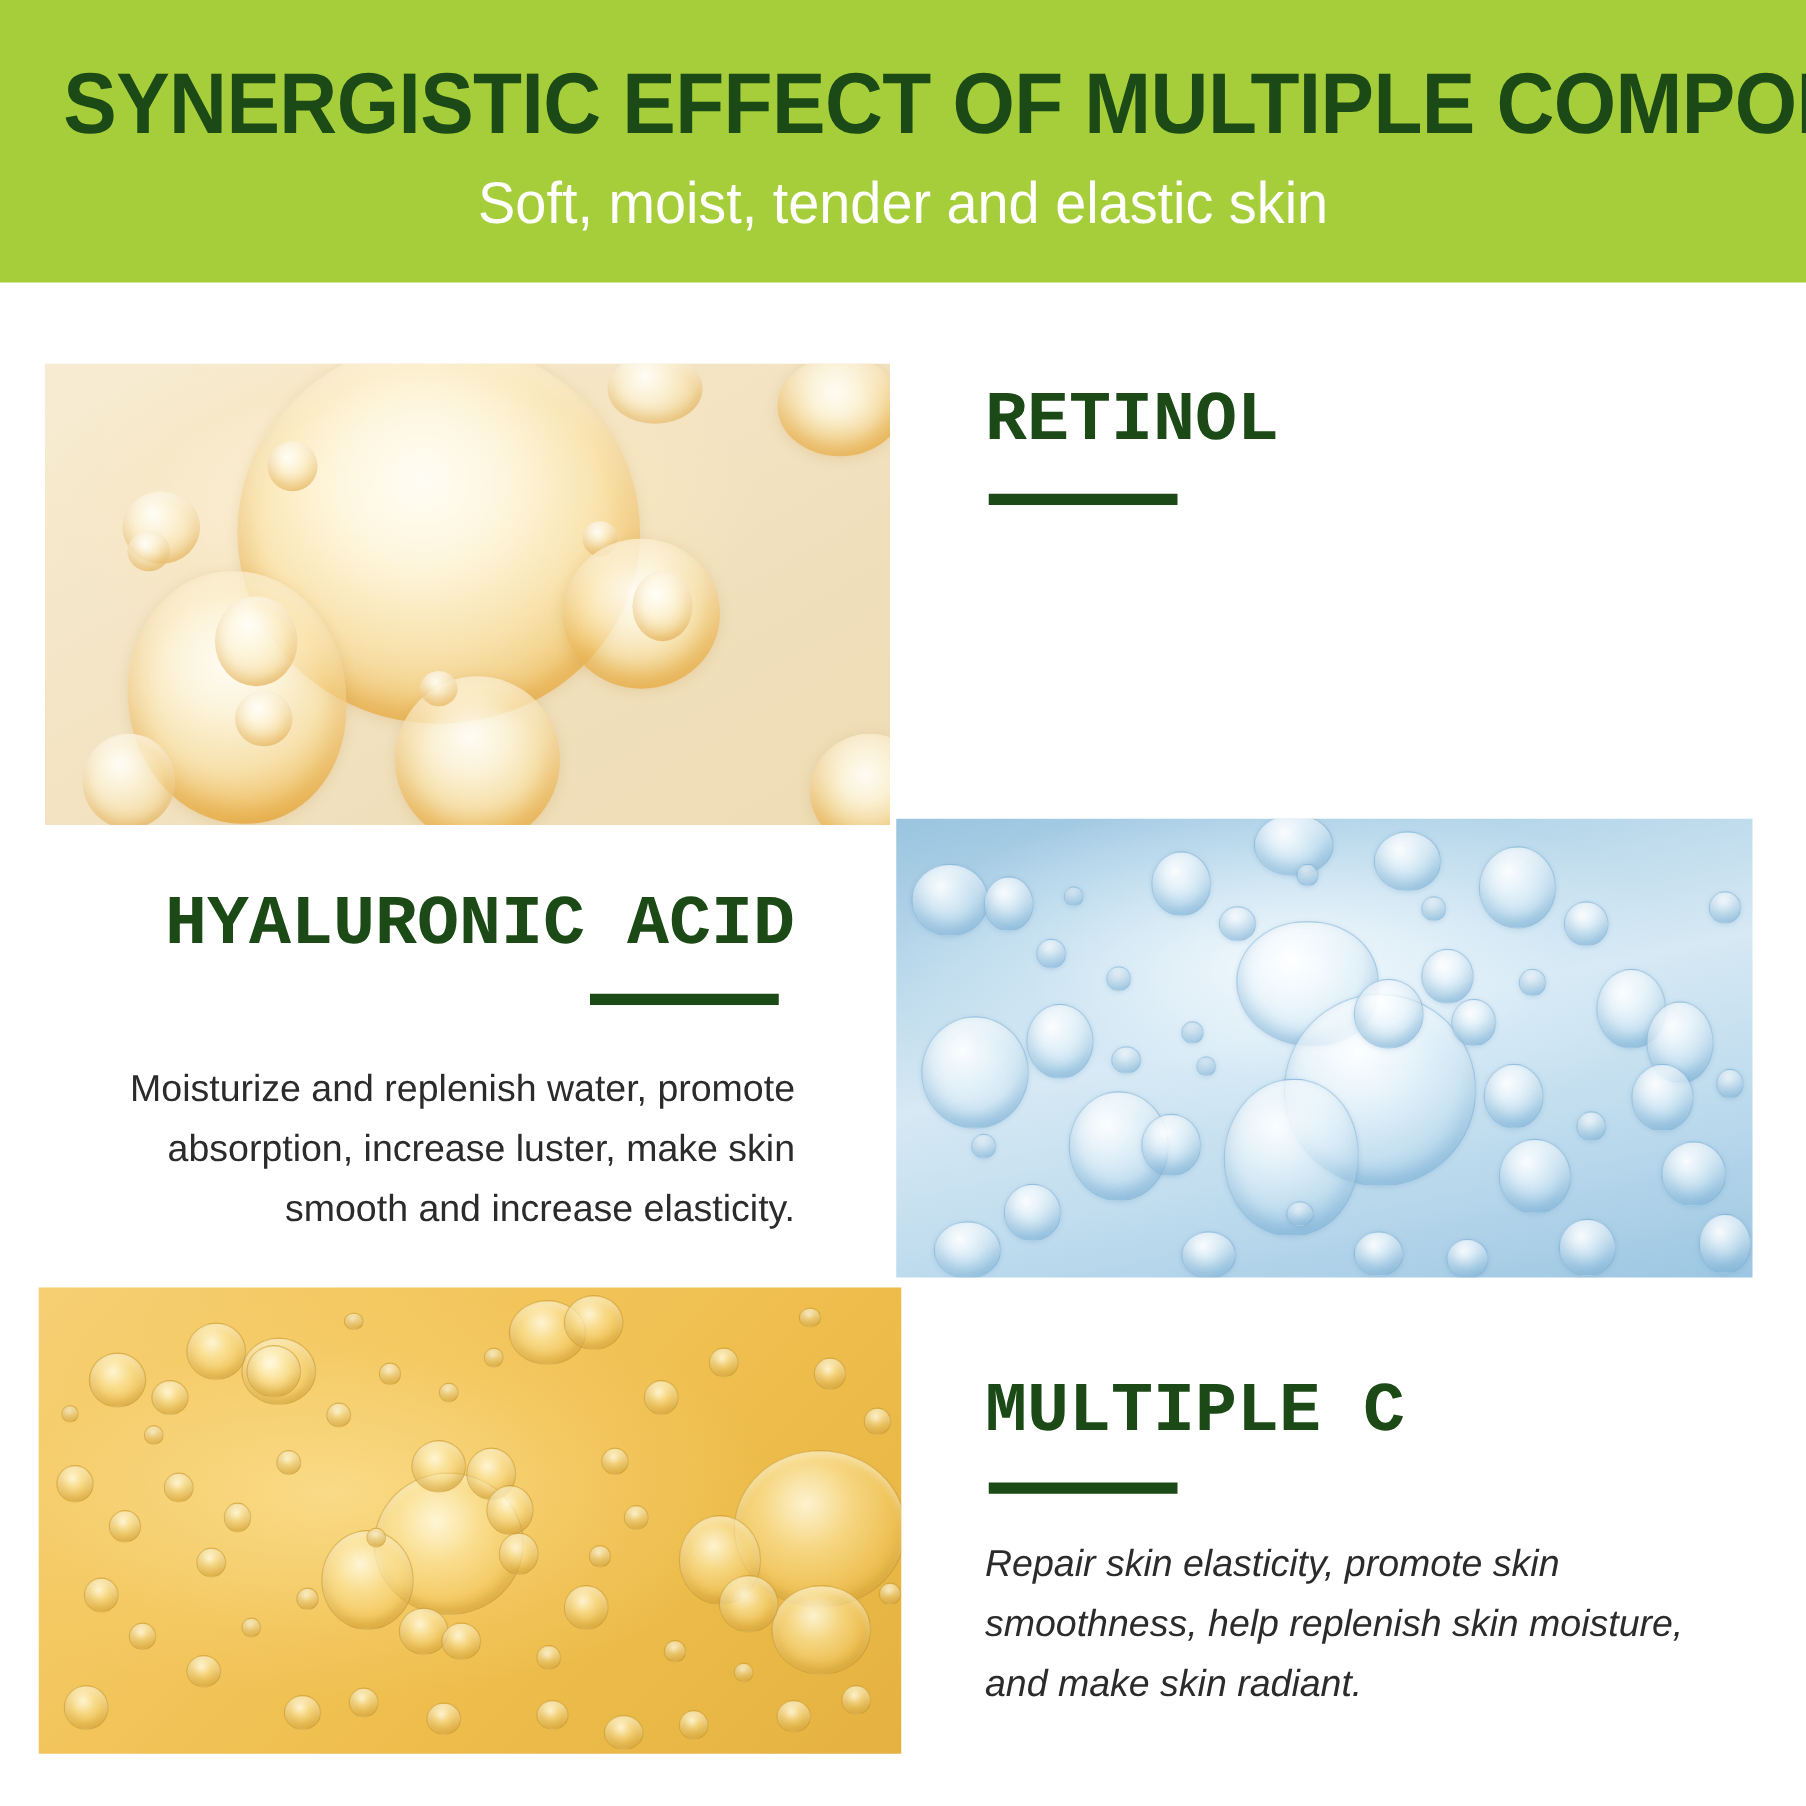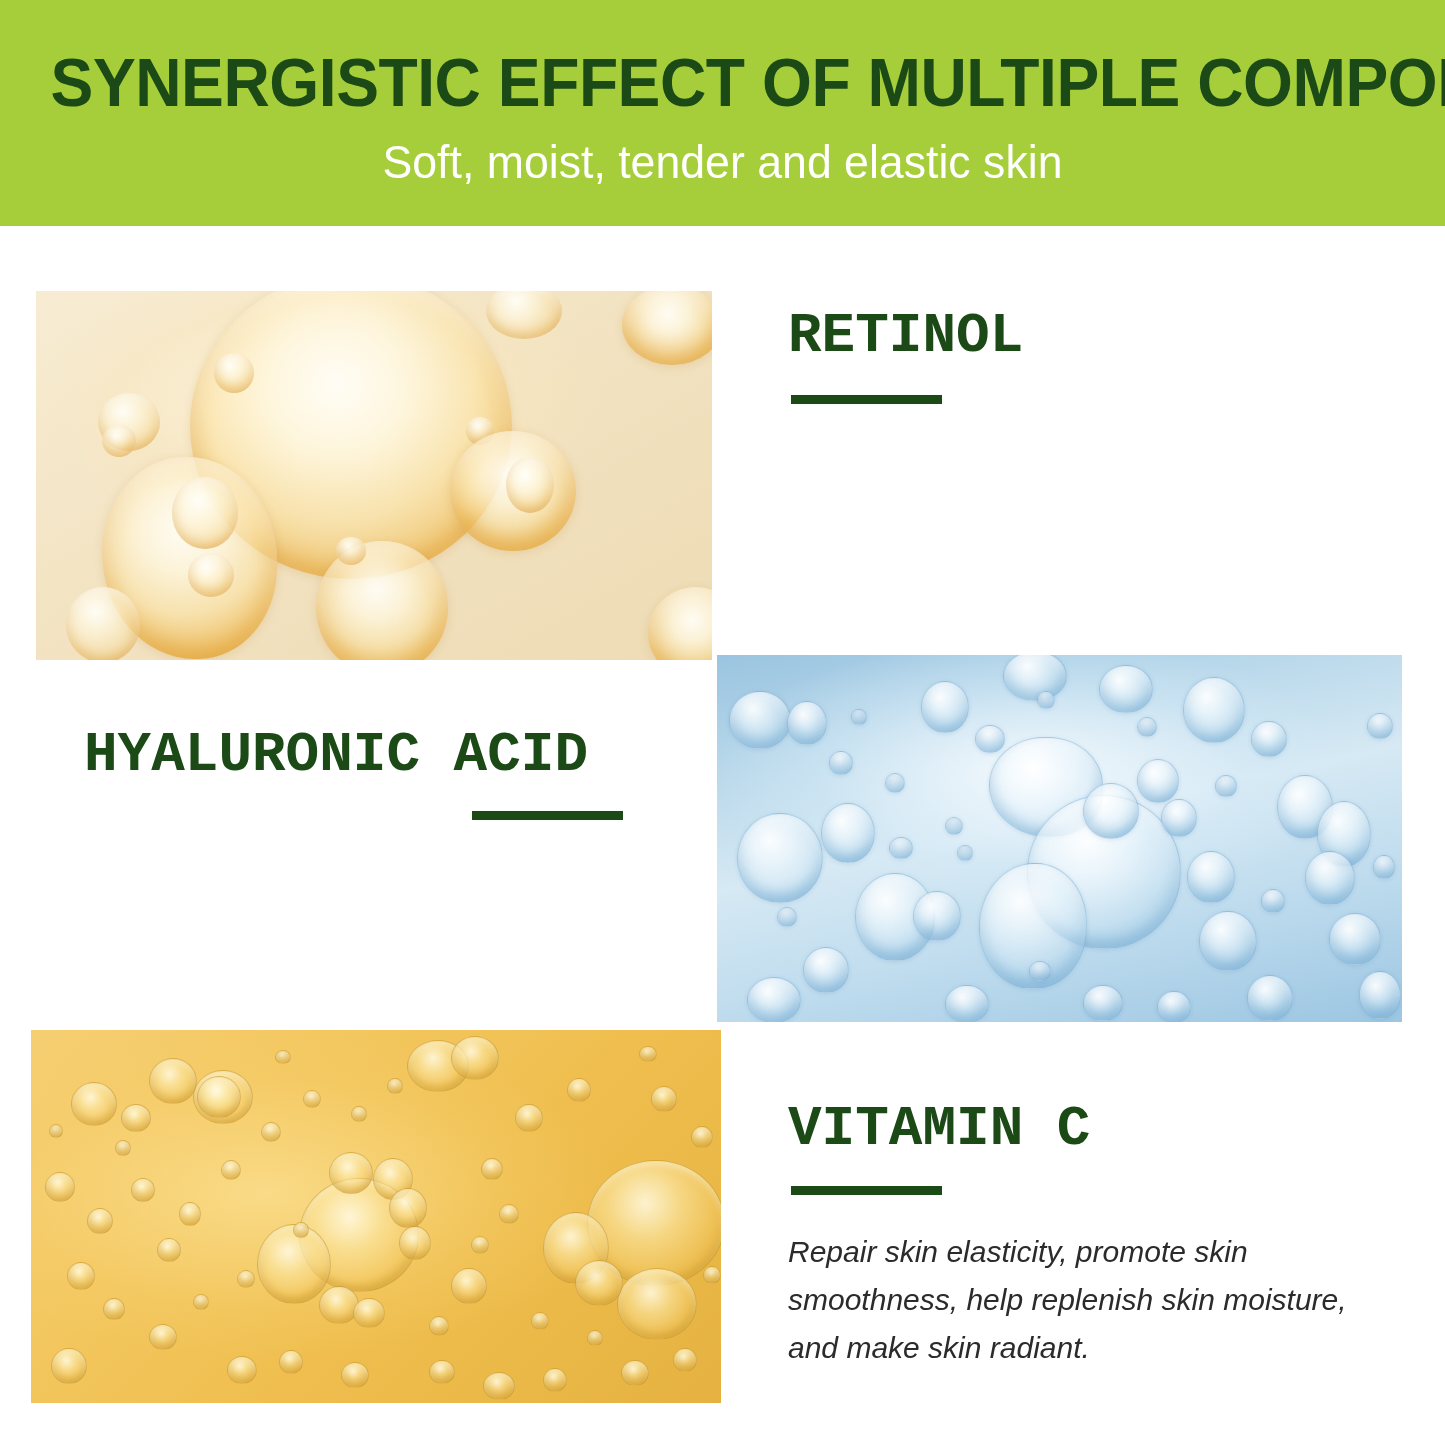--- a/index.html
+++ b/index.html
@@ -147,21 +147,21 @@
     font-weight: 400;
     margin: 0;
   }
 
   
   .block-retinol { left: 788px; top: 305px; width: 600px; text-align: left; }
   .block-retinol .rule { margin: 28px 0 0 3px; }
   .block-retinol .sec-body { margin-top: 48px; }
 
   
-  .block-ha { left: 36px; top: 724px; width: 600px; text-align: center; }
+  .block-ha { left: 36px; top: 708px; width: 600px; text-align: right; }
   .block-ha .rule { margin: 25px 13px 0 auto; }
   .block-ha .sec-body { margin-top: 44px; }
 
   
   .block-vc { left: 788px; top: 1098px; width: 600px; text-align: left; }
   .block-vc .rule { margin: 26px 0 0 3px; }
   .block-vc .sec-body { margin-top: 33px; font-style: italic; }
 </style>
 </head>
 <body>
@@ -191,20 +191,21 @@
 </div>
 
 <div class="text-block block-retinol">
   <div class="sec-heading">RETINOL</div>
   <div class="rule"></div>
 </div>
 
 <div class="text-block block-ha">
   <div class="sec-heading">HYALURONIC ACID</div>
   <div class="rule"></div>
+  <p class="sec-body">Moisturize and replenish water, promote absorption, increase luster, make skin smooth and increase elasticity.</p>
 </div>
 
 <div class="img-panel panel-ha">
   <div class="bub blue-b" style="left:272px;top:82px;width:112px;height:98px;border-radius:50% 50% 46% 54%;"></div>
   <div class="bub blue-b" style="left:310px;top:140px;width:152px;height:152px;"></div>
   <div class="bub blue-b" style="left:262px;top:208px;width:106px;height:124px;border-radius:52% 48% 50% 50%;"></div>
   <div class="bub blue-b" style="left:366px;top:128px;width:54px;height:54px;"></div>
   <div class="bub blue-b" style="left:20px;top:158px;width:84px;height:88px;"></div>
   <div class="bub blue-b" style="left:104px;top:148px;width:52px;height:58px;"></div>
   <div class="bub blue-b" style="left:138px;top:218px;width:78px;height:86px;"></div>
@@ -305,16 +306,16 @@
   <div class="bub oil-b" style="left:500px;top:282px;width:16px;height:16px;"></div>
   <div class="bub oil-b" style="left:556px;top:300px;width:14px;height:14px;"></div>
   <div class="bub oil-b" style="left:84px;top:110px;width:14px;height:14px;"></div>
   <div class="bub oil-b" style="left:18px;top:94px;width:12px;height:12px;"></div>
   <div class="bub oil-b" style="left:244px;top:20px;width:14px;height:12px;"></div>
   <div class="bub oil-b" style="left:608px;top:16px;width:16px;height:14px;"></div>
   <div class="bub oil-b" style="left:672px;top:236px;width:16px;height:16px;"></div>
 </div>
 
 <div class="text-block block-vc">
-  <div class="sec-heading">VITAMIN C</div>
+  <div class="sec-heading">MULTIPLE C</div>
   <div class="rule"></div>
   <p class="sec-body">Repair skin elasticity, promote skin smoothness, help replenish skin moisture, and make skin radiant.</p>
 </div>
 
 </body></html>

